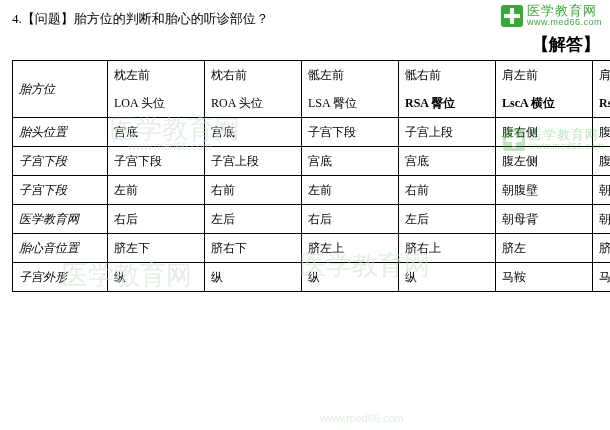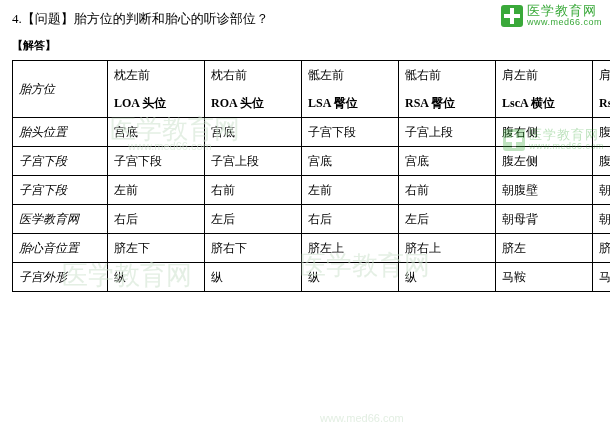--- a/index.html
+++ b/index.html
@@ -22,24 +22,25 @@
     box-sizing: border-box;
     padding: 8px 10px 0 10px;
   }
   .question-line {
     font-size: 13px;
     line-height: 18px;
     margin: 2px 0 8px 2px;
     white-space: nowrap;
   }
   .answer-line {
-    font-size: 11px;
+    font-size: 17px;
     line-height: 18px;
     margin: 0 0 6px 2px;
     font-weight: bold;
+    text-align: right;
   }
   table.grid {
     border-collapse: collapse;
     table-layout: fixed;
     width: 588px;
     margin-left: 2px;
     background: transparent;
   }
   table.grid td {
     border: 1px solid #000000;
@@ -62,21 +63,21 @@
     border-bottom: none !important;
   }
   .hdr-bot {
     border-top: none !important;
     font-weight: bold;
   }
   .rowlabel {
     vertical-align: middle;
   }
   .bold-code {
-    font-weight: bold;
+    font-weight: normal;
   }
   
   .wm {
     position: absolute;
     pointer-events: none;
     user-select: none;
   }
   .wm-logo {
     display: flex;
     align-items: center;

